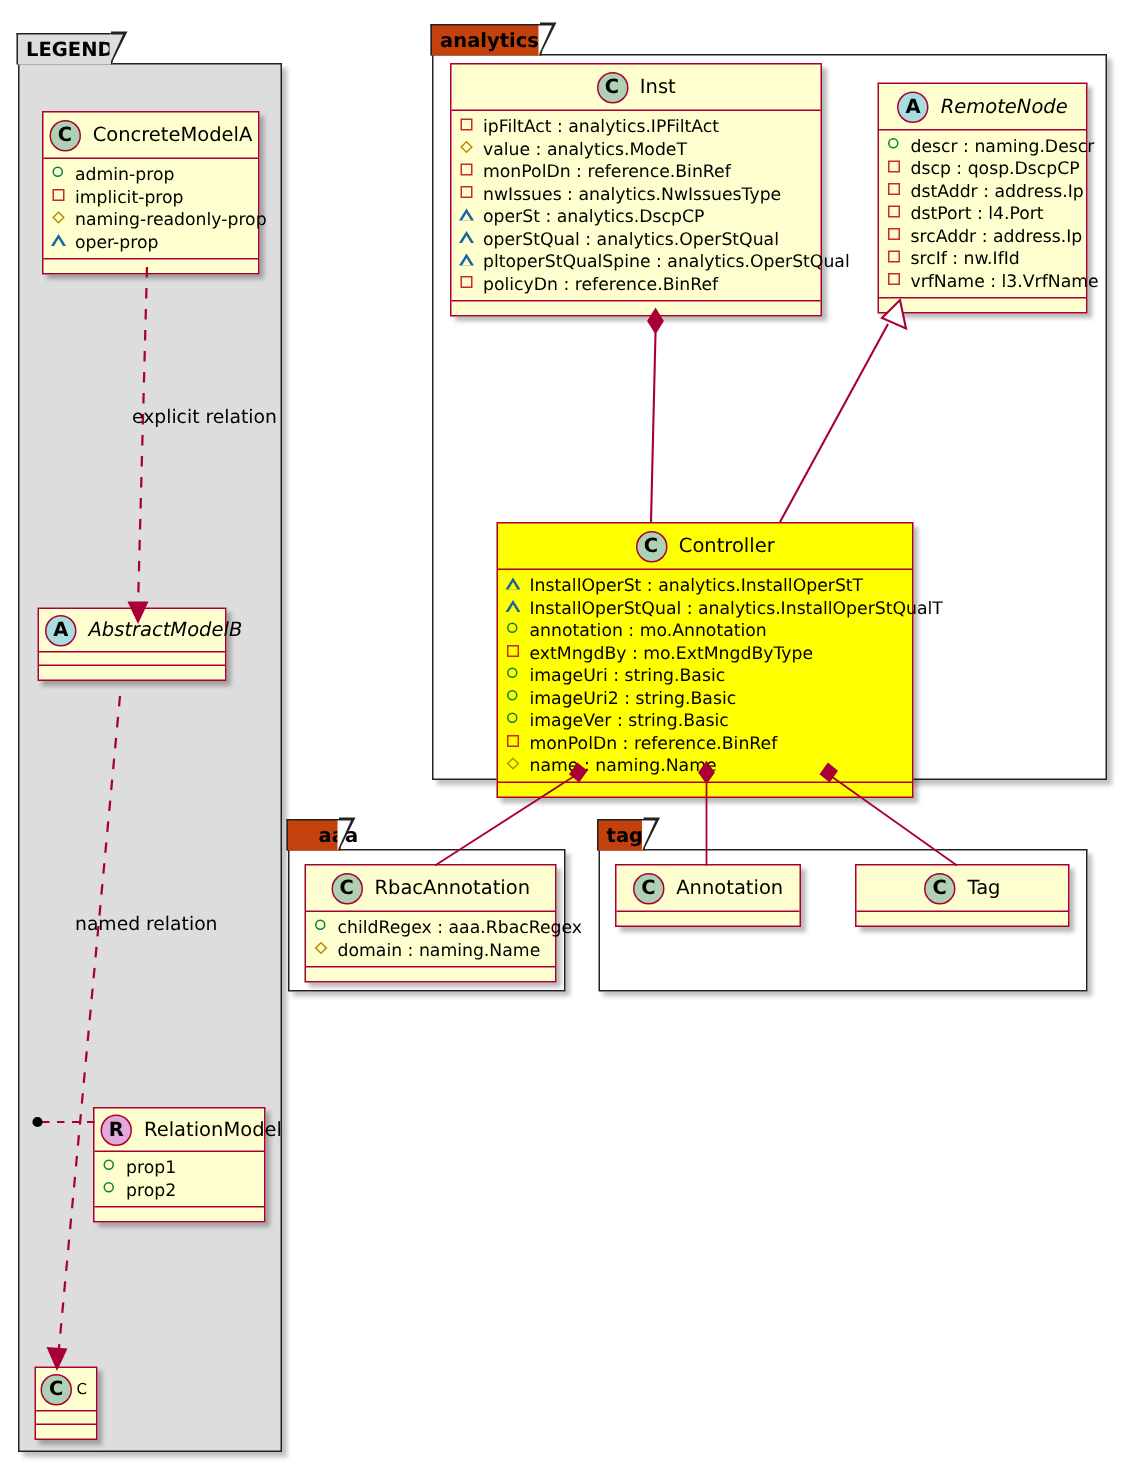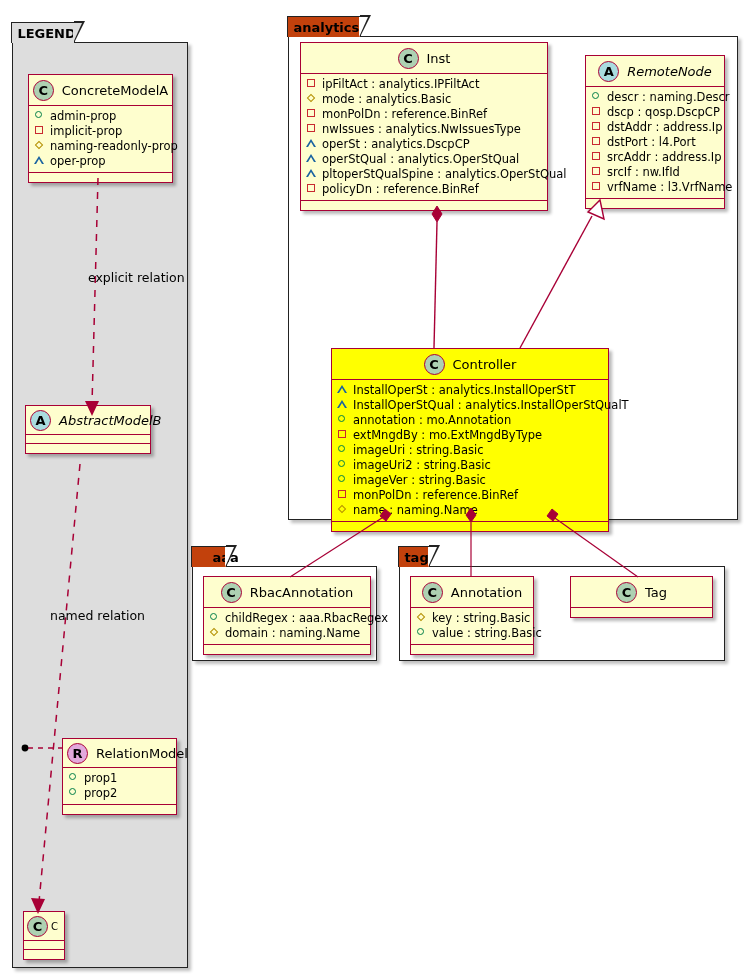--- a/index.html
+++ b/index.html
@@ -366,21 +366,21 @@
       <span class="stereo-circle c">C</span>
       <span class="cls-name">Inst</span>
     </div>
     <div class="cls-attrs">
       <div class="attr">
         <span class="attr-mark m-square"></span>
         <span>ipFiltAct : analytics.IPFiltAct</span>
       </div>
       <div class="attr">
         <span class="attr-mark m-diamond"></span>
-        <span>mode : analytics.Basic</span>
+        <span>value : analytics.ModeT</span>
       </div>
       <div class="attr">
         <span class="attr-mark m-square"></span>
         <span>monPolDn : reference.BinRef</span>
       </div>
       <div class="attr">
         <span class="attr-mark m-square"></span>
         <span>nwIssues : analytics.NwIssuesType</span>
       </div>
       <div class="attr">
@@ -519,30 +519,20 @@
       <span class="fold"></span>
       <span class="fold-inner"></span>
     </div>
   </div>
 
   <div class="cls" style="left:410px; top:576px; width:124px;">
     <div class="cls-title">
       <span class="stereo-circle c">C</span>
       <span class="cls-name">Annotation</span>
     </div>
-    <div class="cls-attrs">
-      <div class="attr">
-        <span class="attr-mark m-diamond"></span>
-        <span>key : string.Basic</span>
-      </div>
-      <div class="attr">
-        <span class="attr-mark m-circle"></span>
-        <span>value : string.Basic</span>
-      </div>
-    </div>
     <div class="cls-methods"></div>
   </div>
 
   <div class="cls" style="left:570px; top:576px; width:143px;">
     <div class="cls-title">
       <span class="stereo-circle c">C</span>
       <span class="cls-name">Tag</span>
     </div>
     <div class="cls-methods"></div>
   </div>

